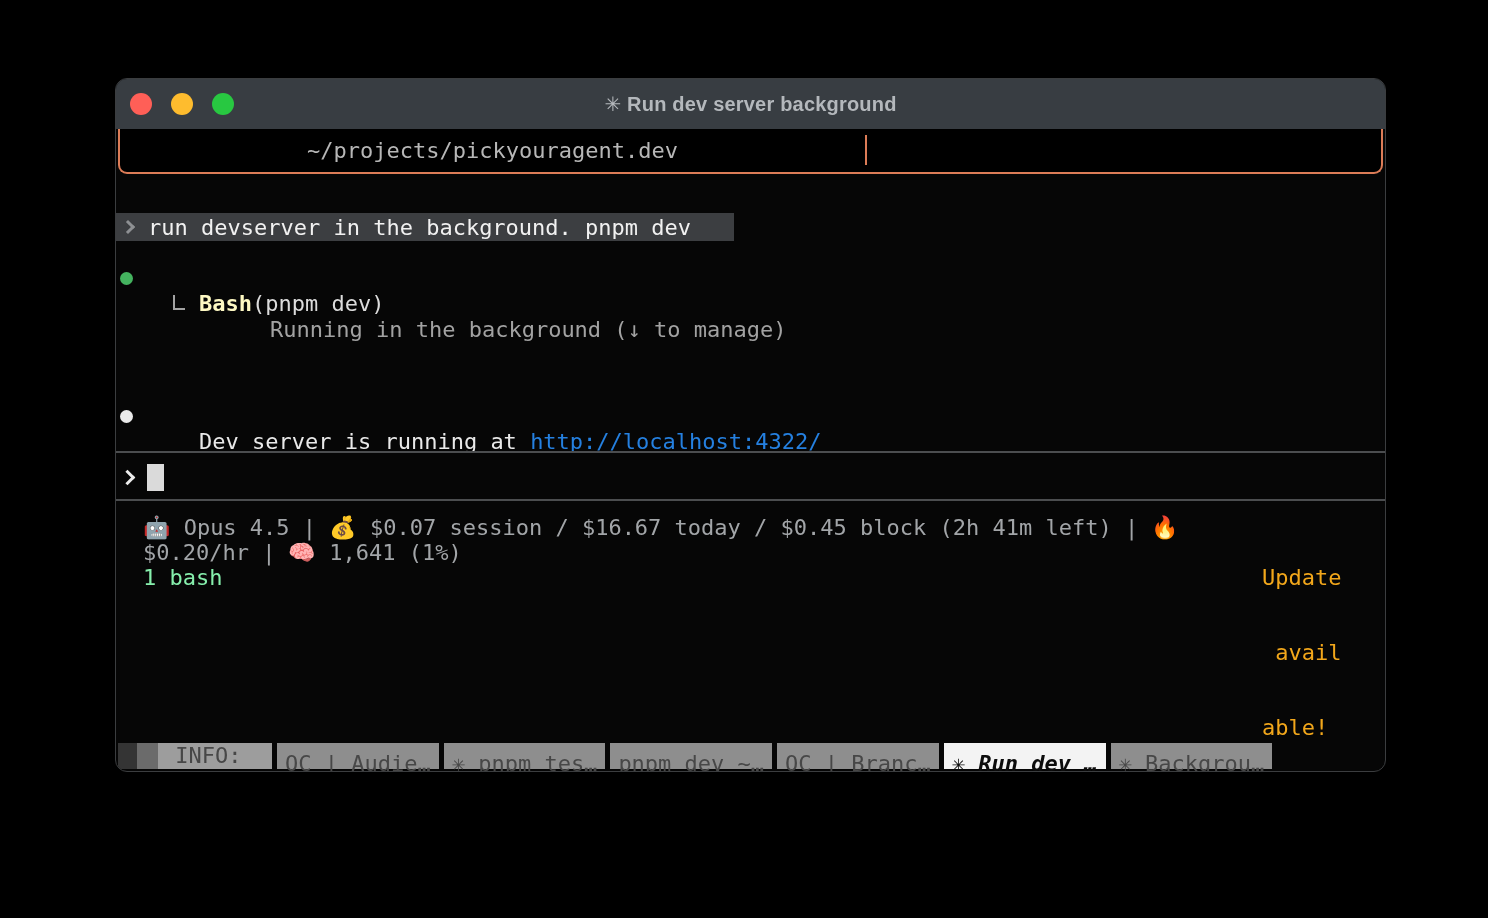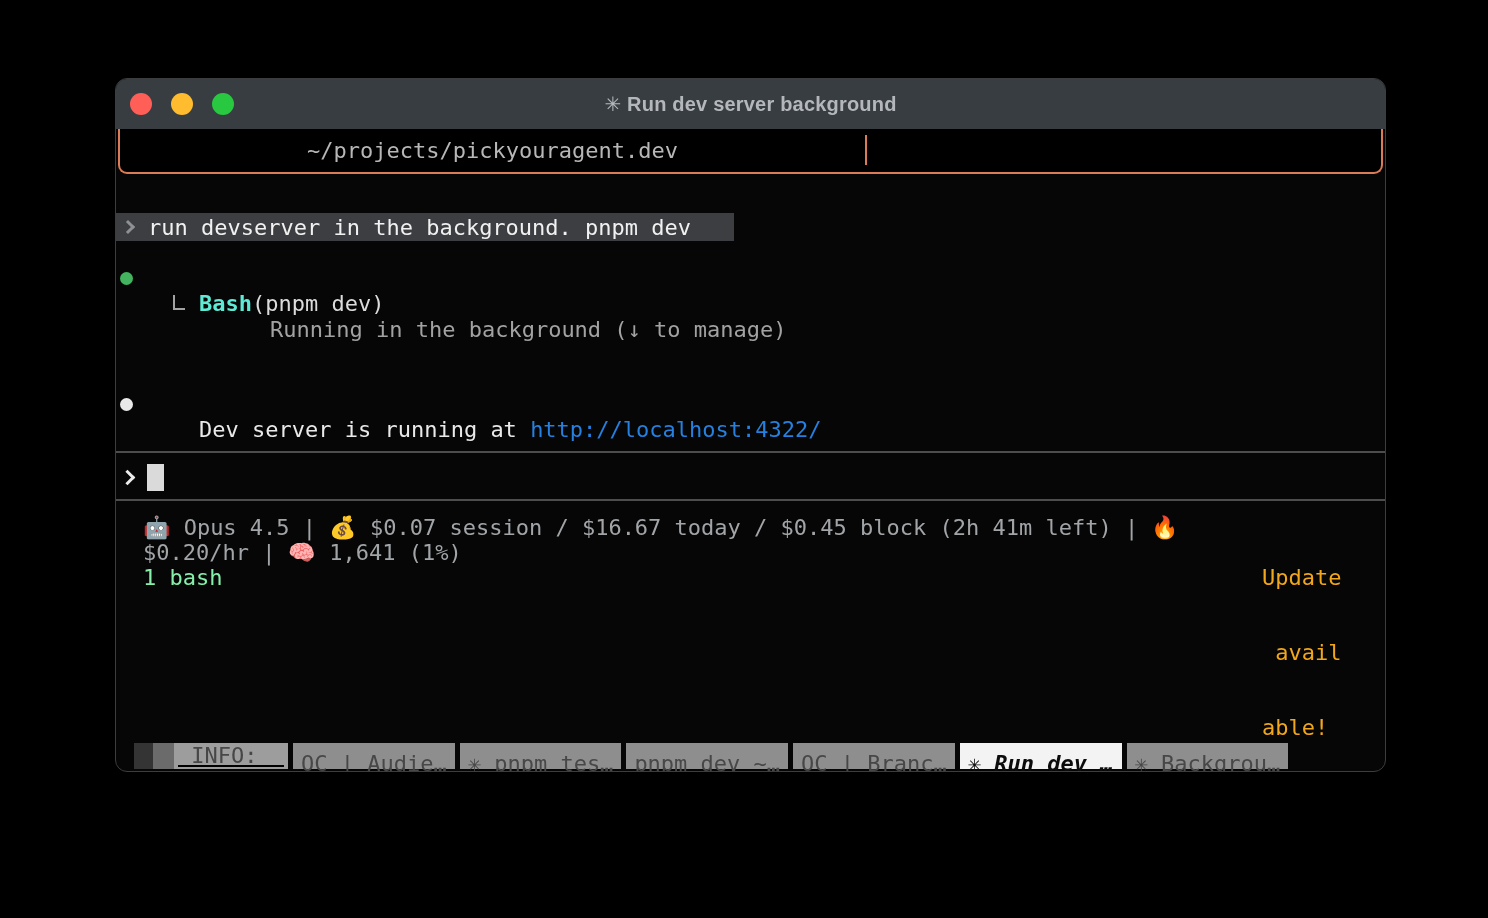--- a/index.html
+++ b/index.html
@@ -53,21 +53,21 @@
   }
   .chev.bright { border-color:#ececec; width:11px; height:11px; }
   .cmdtext { color:#f1f1f1; font-size:22px; margin-left:15px; white-space:pre; }
   .convline {
     position:absolute; left:0; right:0; padding-left:30px;
     font-size:22px; line-height:26px; color:#e9e9e9; white-space:pre;
   }
   .dot { position:absolute; left:4px; top:7px; width:13px; height:13px; border-radius:50%; }
   .dot.green { background:#44b35f; }
   .dot.white { background:#e9e9e9; }
-  .bold { font-weight:bold; color:#5eead4; }
+  .bold { font-weight:bold; color:#fef9c3; }
   .dimtext { color:#a2a2a2; }
   .ltext { color:#dcdcdc; }
   .elbow {
     position:absolute; left:57px; top:4px; width:12px; height:15px;
     border-left:2px solid #a2a2a2; border-bottom:2px solid #a2a2a2;
   }
   .result { padding-left:101px; color:#a2a2a2; }
   .url { color:#2580e0; }
   .hr { position:absolute; left:0; right:0; height:2px; background:#4b4d4f; }
   
@@ -78,22 +78,22 @@
     position:absolute; left:0; right:8px; padding-left:27px;
     font-size:22px; line-height:25px; color:#a2a5a8; white-space:pre;
   }
   .status.jobs { color:#86efac; }
   .update {
     position:absolute; left:1146px; top:436px;
     font-size:22px; line-height:25px; color:#f2a71b; white-space:pre;
   }
   
   .tabbar {
-    position:absolute; left:18px; bottom:2px; height:26px;
-    display:flex; align-items:stretch; font-size:22px; line-height:26px;text-decoration:underline;
+    position:absolute; left:2px; bottom:2px; height:26px;
+    display:flex; align-items:stretch; font-size:22px; line-height:26px;
   }
   .blk { display:inline-block; }
   .blk.b1 { width:19px; background:#343434; }
   .blk.b2 { width:21px; background:#6b6b6b; }
   .tab {
     background:#8e8e8e; color:#474747; white-space:pre;
     padding:8px 8px; margin-left:5px;
   }
   .tab.info { margin-left:0; padding:0 4px; background:#9d9d9d; }
   .tab.active { background:#f3f3f3; color:#0c0c0c; }
@@ -125,21 +125,21 @@
 
   <div class="convline" style="top:186px;">
     <span class="dot green"></span><span class="bold">Bash</span><span class="ltext">(pnpm dev)</span>
   </div>
 
   <div class="convline result" style="top:212px;">
     <span class="elbow"></span><span>Running in the background (↓ to manage)</span>
   </div>
 
 
-  <div class="convline" style="top:312px;">
+  <div class="convline" style="top:324px;">
     <span class="dot white"></span><span>Dev server is running at </span><span class="url">http://localhost:4322/</span>
   </div>
 
   <div class="hr" style="top:372px;"></div>
 
   <div class="promptrow">
     <span class="chev bright"></span>
     <span class="cursor"></span>
   </div>
 

